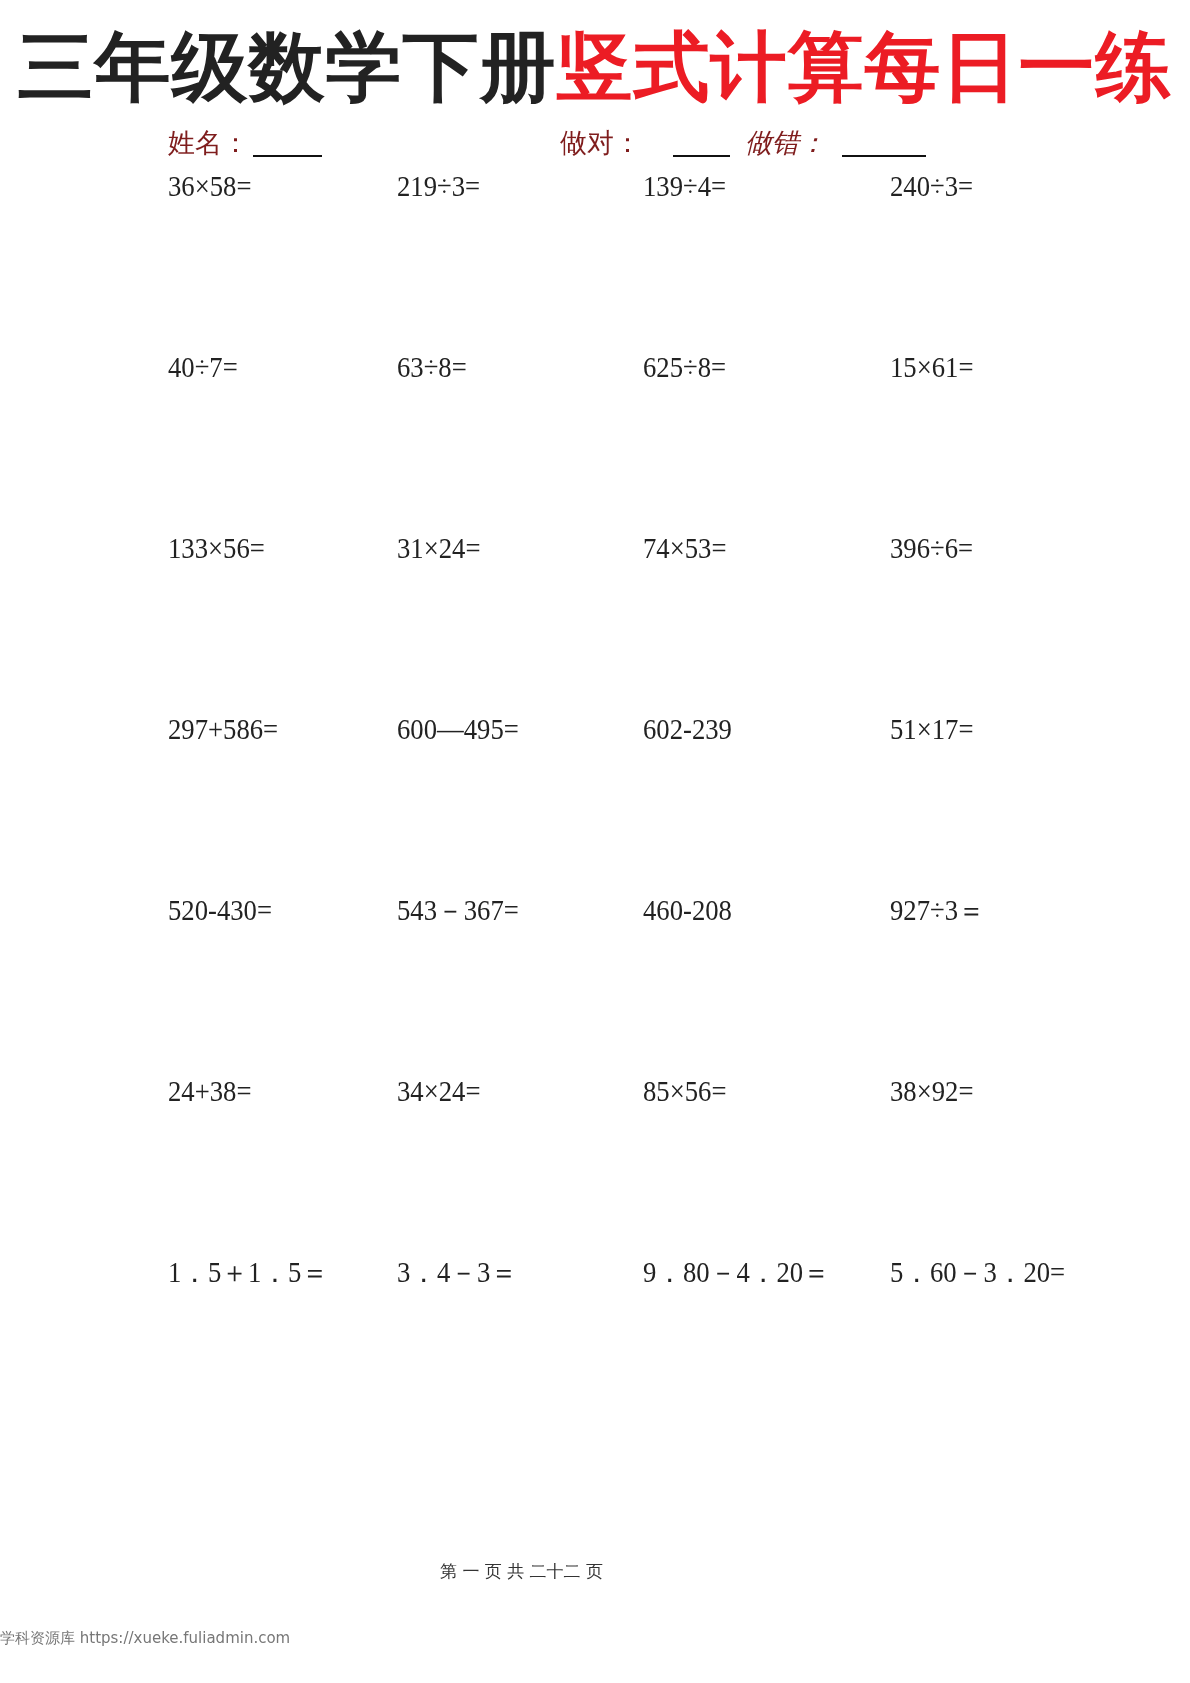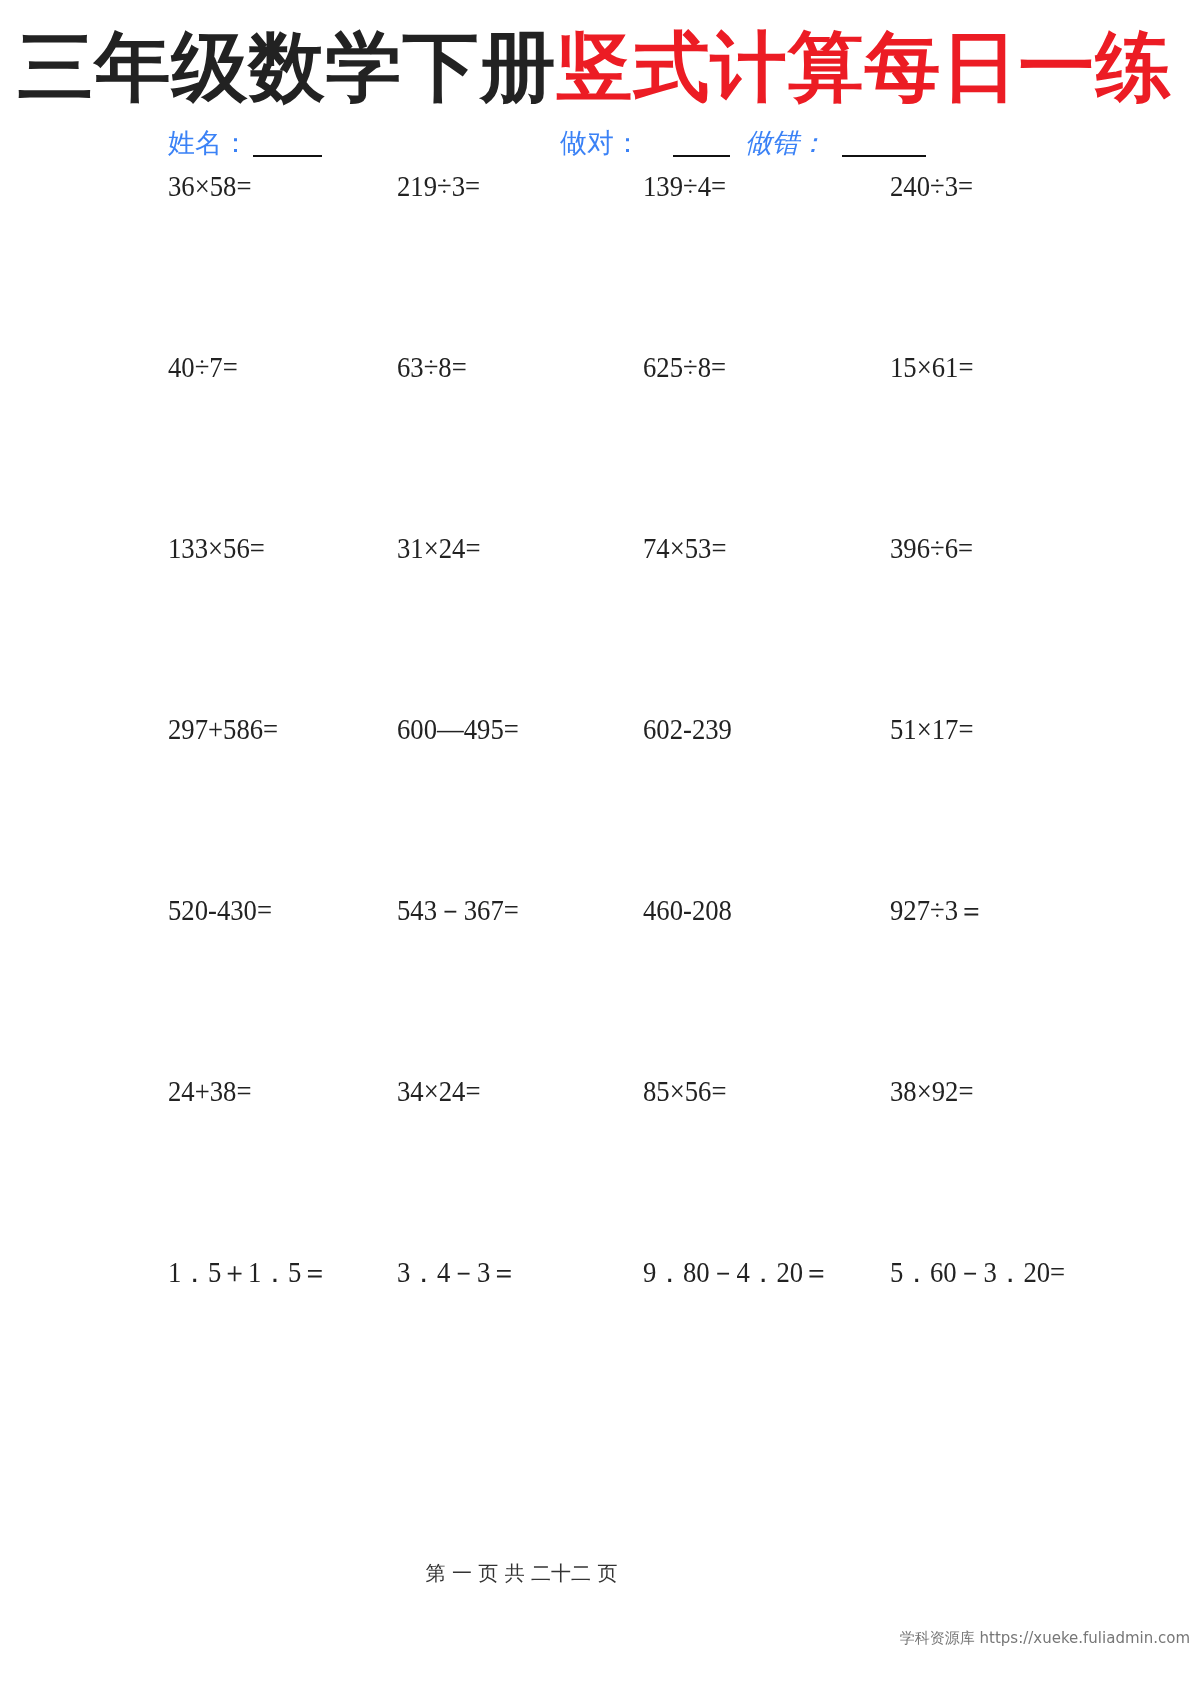--- a/index.html
+++ b/index.html
@@ -28,21 +28,21 @@
       letter-spacing: 1px;
       white-space: nowrap;
     }
     .title .black { color: #222222; }
     .title .red { color: #ec1c24; }
     .info {
       position: absolute;
       top: 126px;
       font-size: 27px;
       line-height: 34px;
-      color: #3b82f6;
+      color: #7f1d1d;
       white-space: nowrap;
     }
     .blank {
       position: absolute;
       height: 2px;
       background: #111111;
     }
     .problem {
       position: absolute;
       font-family: "Liberation Serif", "DejaVu Serif", serif;
@@ -52,30 +52,30 @@
       white-space: nowrap;
       transform: scaleX(0.92);
       transform-origin: left center;
     }
     .footer-page {
       position: absolute;
       left: 0;
       width: 1043px;
       top: 1560px;
       text-align: center;
-      font-size: 20px;
+      font-size: 17px;
       color: #333333;
       font-family: "DejaVu Sans", "Liberation Sans", sans-serif;
     }
     .footer-src {
       position: absolute;
       left: 0;
       width: 1190px;
       top: 1629px;
-      text-align: right;
+      text-align: left;
       font-size: 15px;
       color: #777777;
       font-family: "DejaVu Sans", "Liberation Sans", sans-serif;
     }
   </style>
 </head>
 <body>
 
 <div class="title">
   <span class="black">三年级数学下册</span><span class="red">竖式计算每日一练</span>

